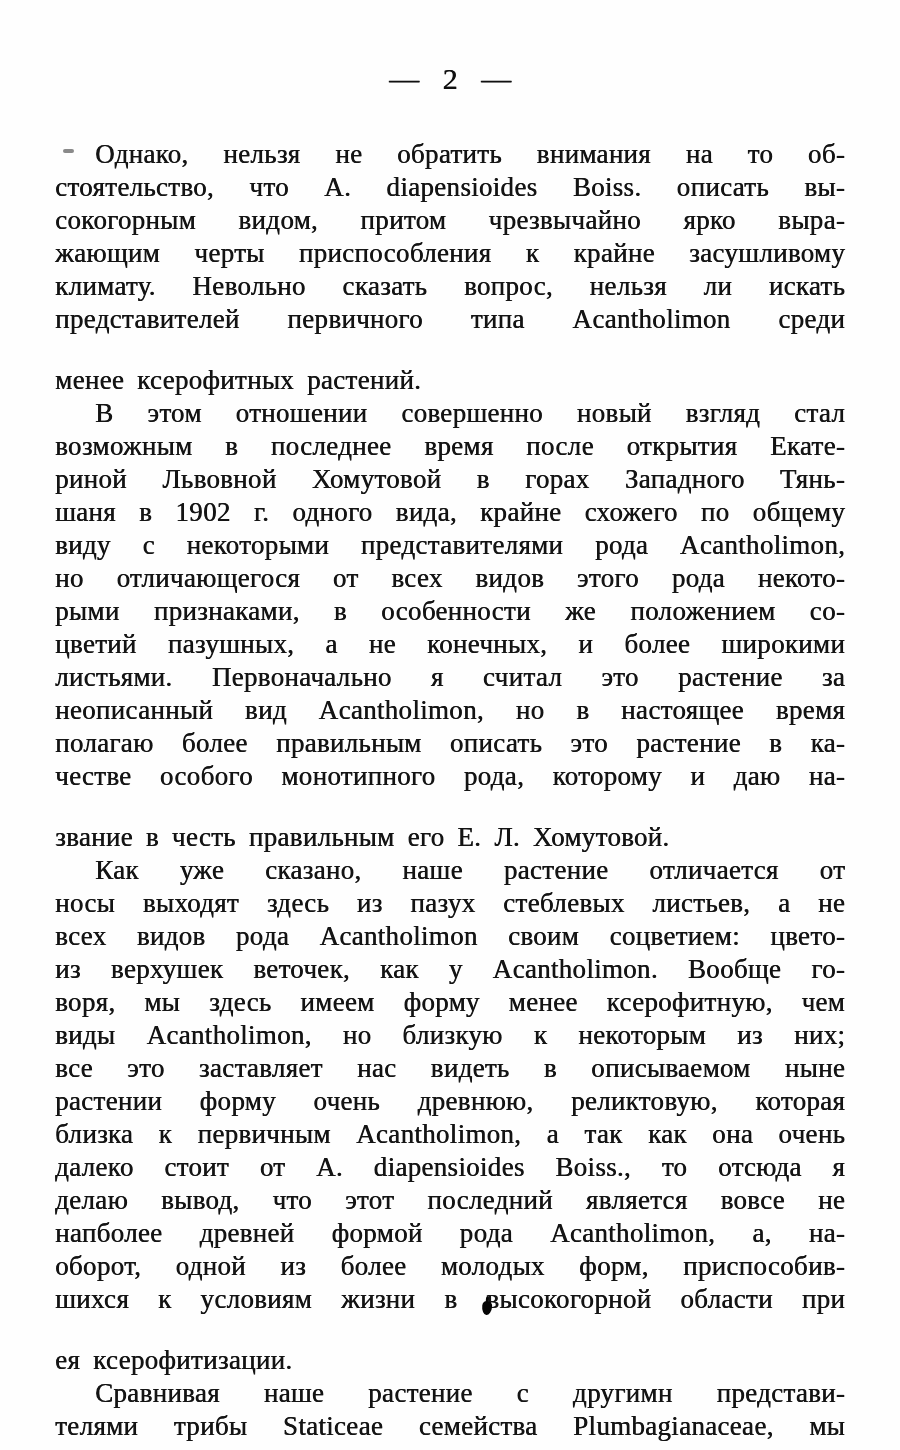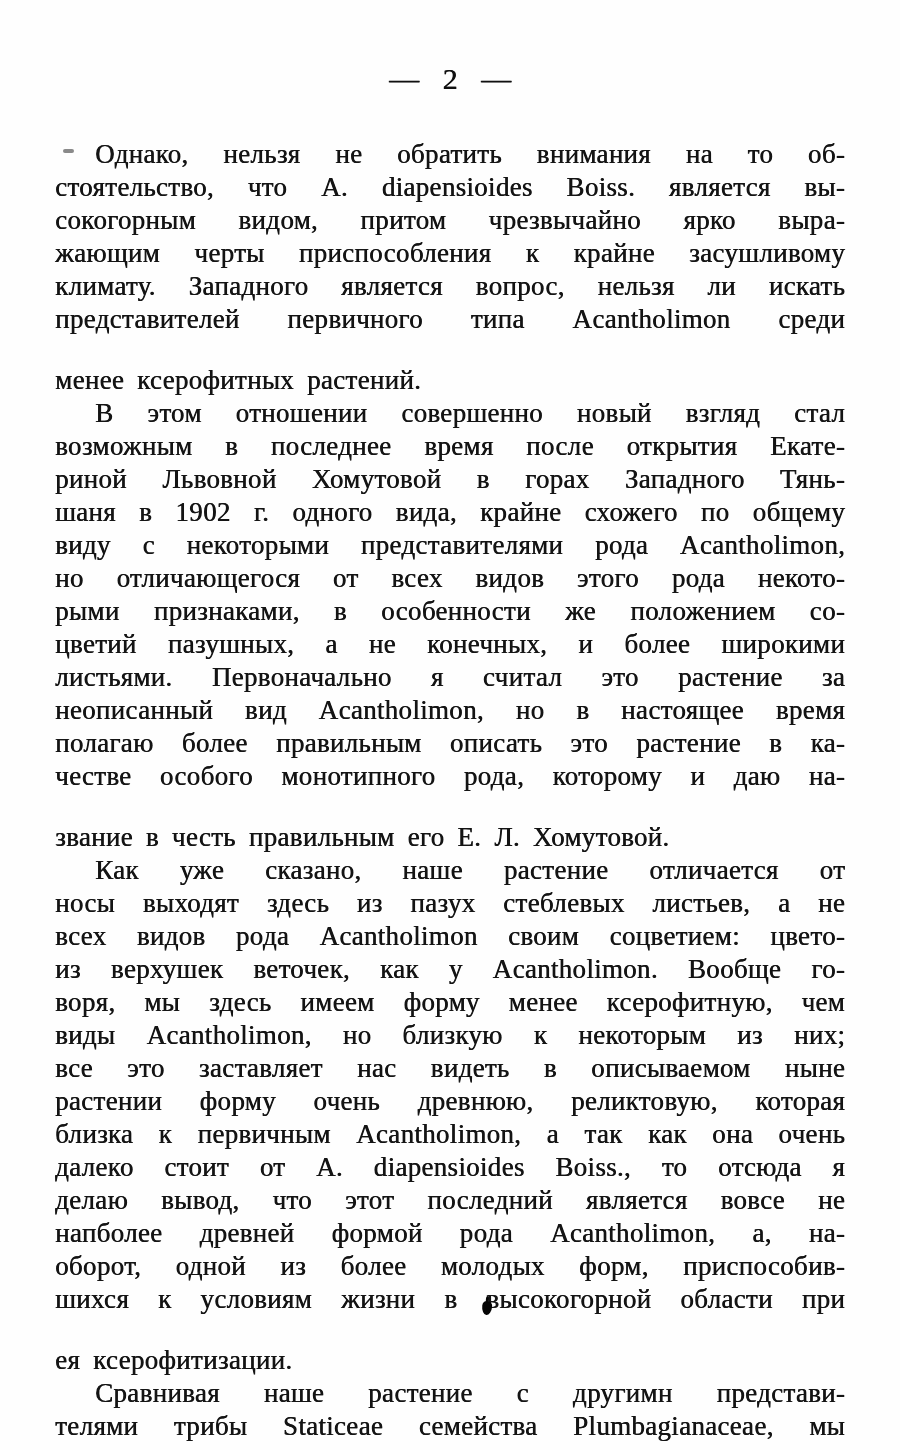--- a/index.html
+++ b/index.html
@@ -85,24 +85,24 @@
 </style>
 </head>
 <body>
 
 <div class="page">
   <div class="page-number">— 2 —</div>
 
   <div class="body-text">
       <div class="paragraph">
         <div class="line indent">Однако, нельзя не обратить внимания на то об-</div>
-        <div class="line">стоятельство, что A. diapensioides Boiss. является вы-</div>
+        <div class="line">стоятельство, что A. diapensioides Boiss. описать вы-</div>
         <div class="line">сокогорным видом, притом чрезвычайно ярко выра-</div>
         <div class="line">жающим черты приспособления к крайне засушливому</div>
-        <div class="line">климату. Западного является вопрос, нельзя ли искать</div>
+        <div class="line">климату. Невольно сказать вопрос, нельзя ли искать</div>
         <div class="line">представителей первичного типа Acantholimon среди</div>
         <div class="line pend">менее ксерофитных растений.</div>
       </div>
       <div class="paragraph">
         <div class="line indent">В этом отношении совершенно новый взгляд стал</div>
         <div class="line">возможным в последнее время после открытия Екате-</div>
         <div class="line">риной Львовной Хомутовой в горах Западного Тянь-</div>
         <div class="line">шаня в 1902 г. одного вида, крайне схожего по общему</div>
         <div class="line">виду с некоторыми представителями рода Acantholimon,</div>
         <div class="line">но отличающегося от всех видов этого рода некото-</div>

